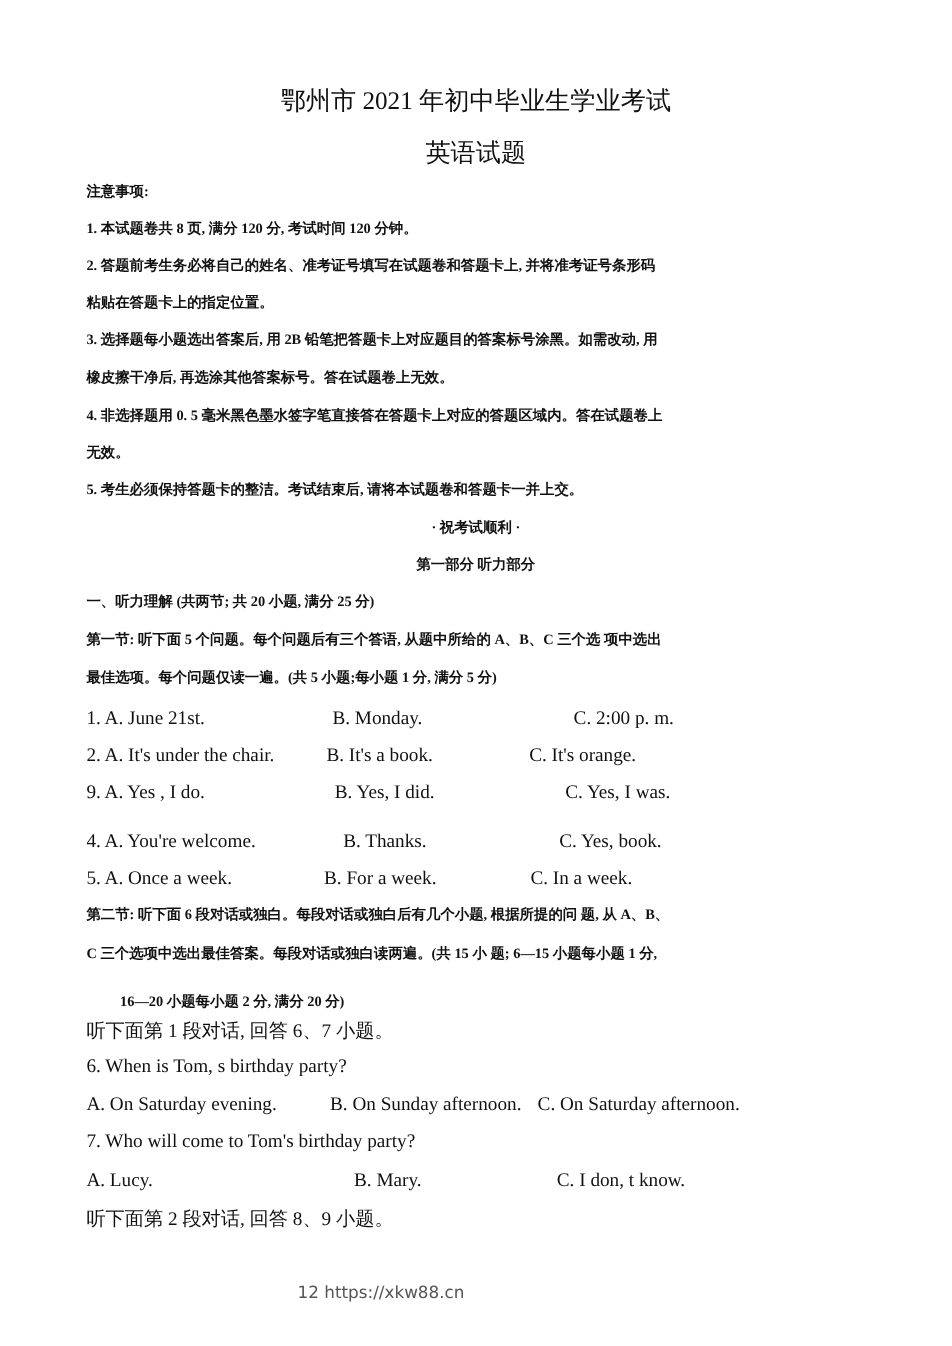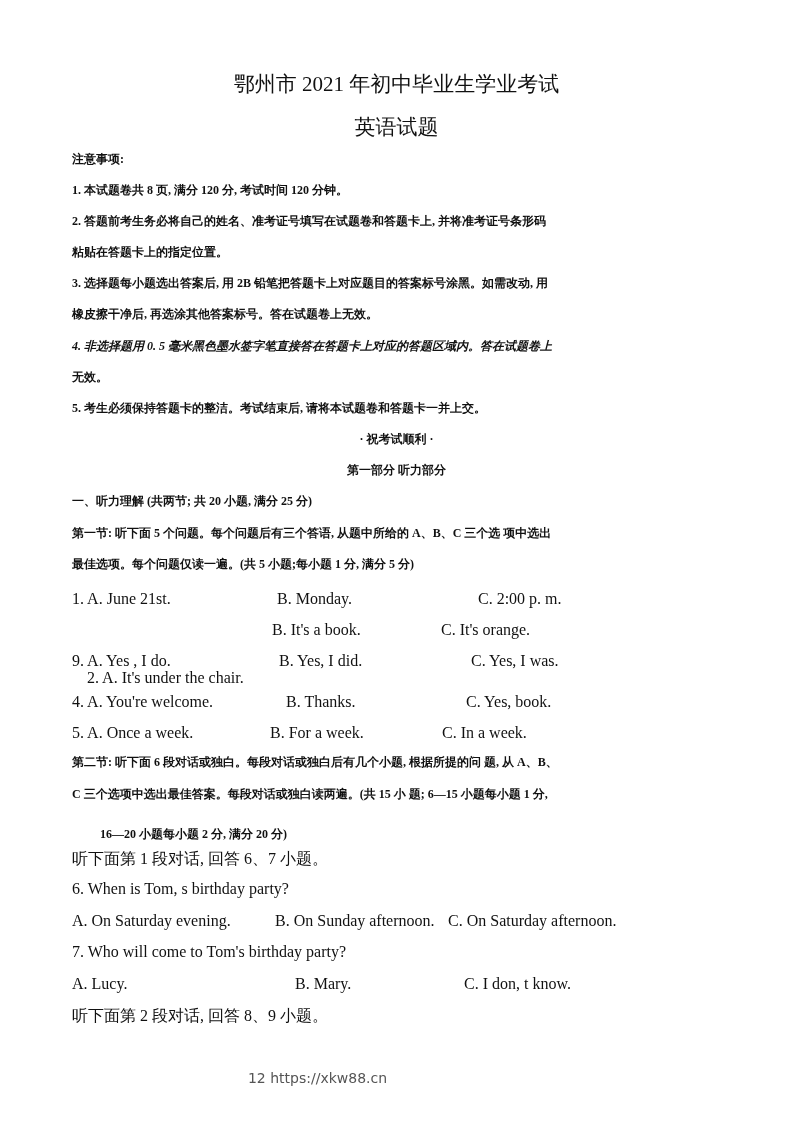--- a/index.html
+++ b/index.html
@@ -17,38 +17,38 @@
 
 <div class="abs title" style="top:70px;">鄂州市 2021 年初中毕业生学业考试</div>
 <div class="abs title" style="top:113px;">英语试题</div>
 
 <div class="abs bold" style="left:72px; top:151px;">注意事项:</div>
 <div class="abs bold" style="left:72px; top:182px;">1.  本试题卷共 8 页, 满分 120 分, 考试时间 120 分钟。</div>
 <div class="abs bold" style="left:72px; top:213px;">2.  答题前考生务必将自己的姓名、准考证号填写在试题卷和答题卡上, 并将准考证号条形码</div>
 <div class="abs bold" style="left:72px; top:244px;">粘贴在答题卡上的指定位置。</div>
 <div class="abs bold" style="left:72px; top:275px;">3.  选择题每小题选出答案后, 用 2B 铅笔把答题卡上对应题目的答案标号涂黑。如需改动, 用</div>
 <div class="abs bold" style="left:72px; top:306px;">橡皮擦干净后, 再选涂其他答案标号。答在试题卷上无效。</div>
-<div class="abs bold" style="left:72px; top:338px;font-style:italic;">4.  非选择题用 0. 5 毫米黑色墨水签字笔直接答在答题卡上对应的答题区域内。答在试题卷上</div>
+<div class="abs bold" style="left:72px; top:338px;">4.  非选择题用 0. 5 毫米黑色墨水签字笔直接答在答题卡上对应的答题区域内。答在试题卷上</div>
 <div class="abs bold" style="left:72px; top:369px;">无效。</div>
 <div class="abs bold" style="left:72px; top:400px;">5.  考生必须保持答题卡的整洁。考试结束后, 请将本试题卷和答题卡一并上交。</div>
 
 <div class="abs bold center" style="top:431px;">· 祝考试顺利 ·</div>
 <div class="abs bold center" style="top:462px;">第一部分  听力部分</div>
 <div class="abs bold" style="left:72px; top:493px;">一、听力理解 (共两节; 共 20 小题, 满分 25 分)</div>
 
 <div class="abs bold" style="left:72px; top:525px;">第一节: 听下面 5 个问题。每个问题后有三个答语, 从题中所给的 A、B、C 三个选  项中选出</div>
 <div class="abs bold" style="left:72px; top:556px;">最佳选项。每个问题仅读一遍。(共 5 小题;每小题 1 分, 满分 5 分)</div>
 
 <div>
   <div class="abs normal" style="left:72px; top:590px;">1. A. June 21st.</div>
   <div class="abs normal" style="left:277px; top:590px;">B. Monday.</div>
   <div class="abs normal" style="left:462px; top:590px;margin-left:16px;">C. 2:00  p. m.</div>
 </div>
 <div>
-  <div class="abs normal" style="left:87px; top:621px;margin-top:48px;">2. A. It's under the chair.</div>
+  <div class="abs normal" style="left:72px; top:621px;">2. A. It's under the chair.</div>
   <div class="abs normal" style="left:272px; top:621px;">B. It's a book.</div>
   <div class="abs normal" style="left:441px; top:621px;">C. It's orange.</div>
 </div>
 <div>
   <div class="abs normal" style="left:72px; top:652px;">9. A. Yes , I do.</div>
   <div class="abs normal" style="left:279px; top:652px;">B. Yes, I did.</div>
   <div class="abs normal" style="left:471px; top:652px;">C. Yes, I was.</div>
 </div>
 <div>
   <div class="abs normal" style="left:72px; top:693px;">4. A. You're welcome.</div>

